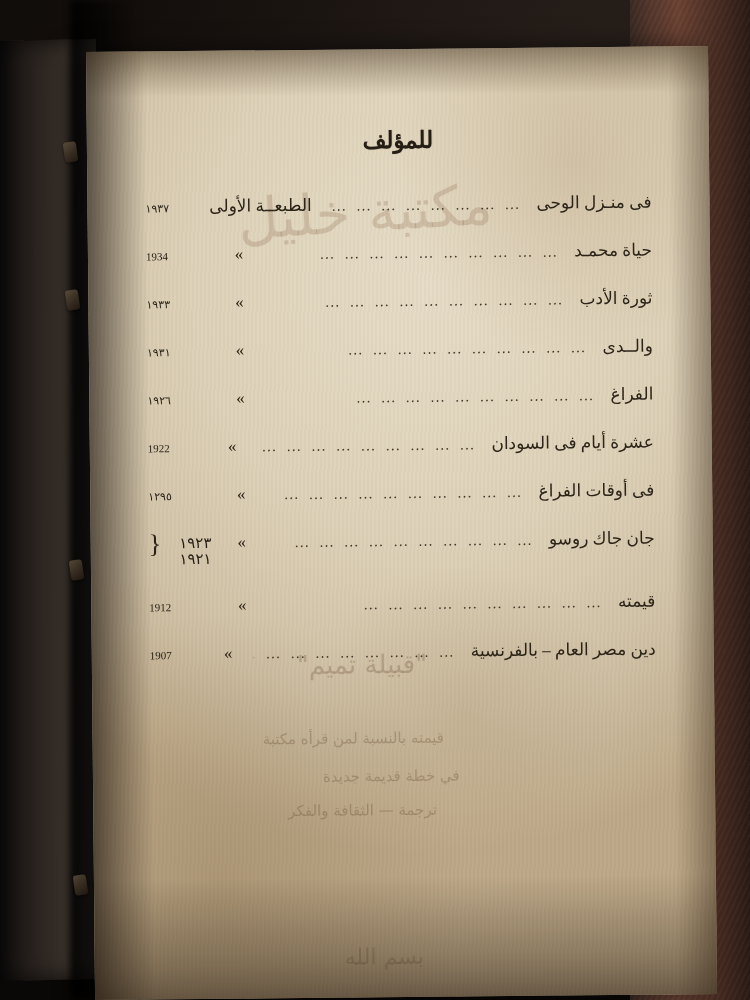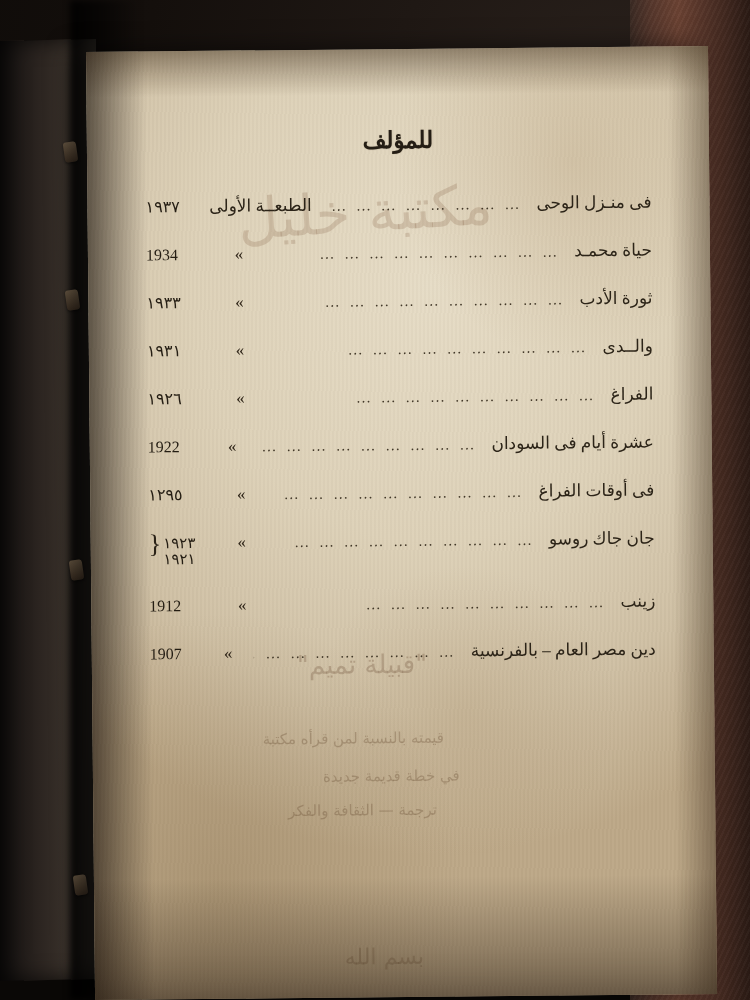--- a/index.html
+++ b/index.html
@@ -167,38 +167,39 @@
     text-align: center;
     color: #33291c;
     font-size: 17px;
   }
   .year {
     width: 70px;
     text-align: left;
     direction: ltr;
     white-space: nowrap;
     color: #241d13;
-    font-size: 16px;
+    font-size: 11px;
   }
   .year.double {
     font-size: 15px;
     line-height: 1.05;
   }
   .year.double .brace {
     display: inline-block;
     font-size: 26px;
     line-height: 0.8;
     vertical-align: middle;
     margin-right: 2px;
     color: #2a2217;
   }
   .year-stack {
     display: inline-flex;
     flex-direction: column;
     align-items: center;
+    margin-left: 16px;
   }
 
   
   .ghost {
     position: absolute;
     color: rgba(120, 88, 60, 0.30);
     font-family: "DejaVu Sans", sans-serif;
     pointer-events: none;
     direction: rtl;
     white-space: nowrap;
@@ -305,21 +306,21 @@
         <span class="ditto">»</span>
         <span class="year double">
           <span class="brace">}</span><span class="year-stack">
               <span>١٩٢٣</span>
               <span>١٩٢١</span>
             </span>
         </span>
       </div>
 
       <div class="entry">
-        <span class="entry-title">زينب</span>
+        <span class="entry-title">قيمته</span>
         <span class="leader">…   …   …   …   …   …   …   …   …   …</span>
         <span class="ditto">»</span>
         <span class="year">1912</span>
       </div>
 
       <div class="entry">
         <span class="entry-title">دين مصر العام – بالفرنسية</span>
         <span class="leader">…   …   …   …   …   …   …   …   …   …</span>
         <span class="ditto">»</span>
         <span class="year">1907</span>

